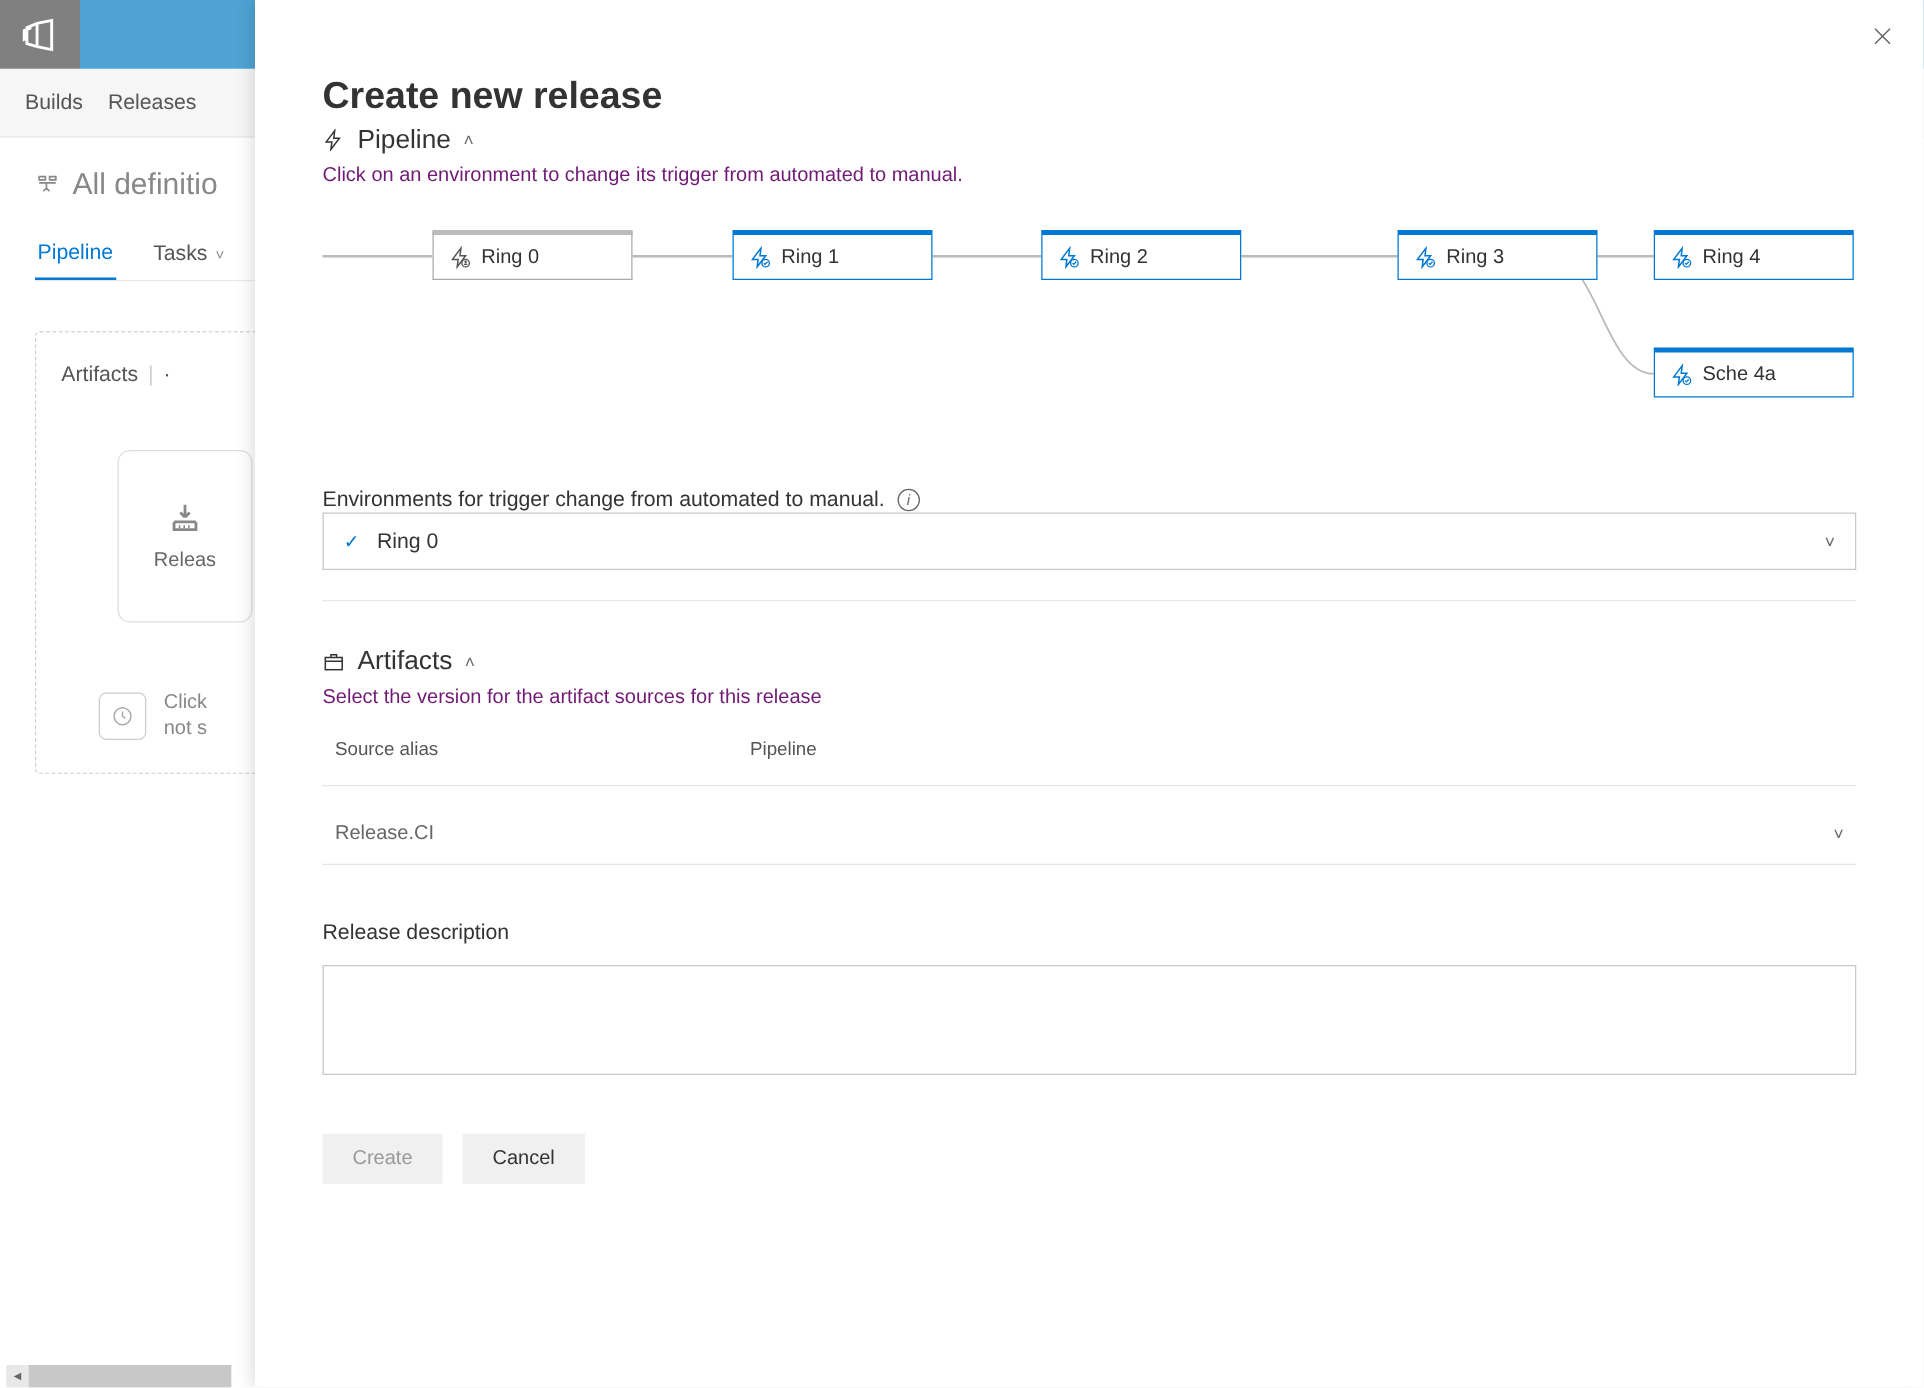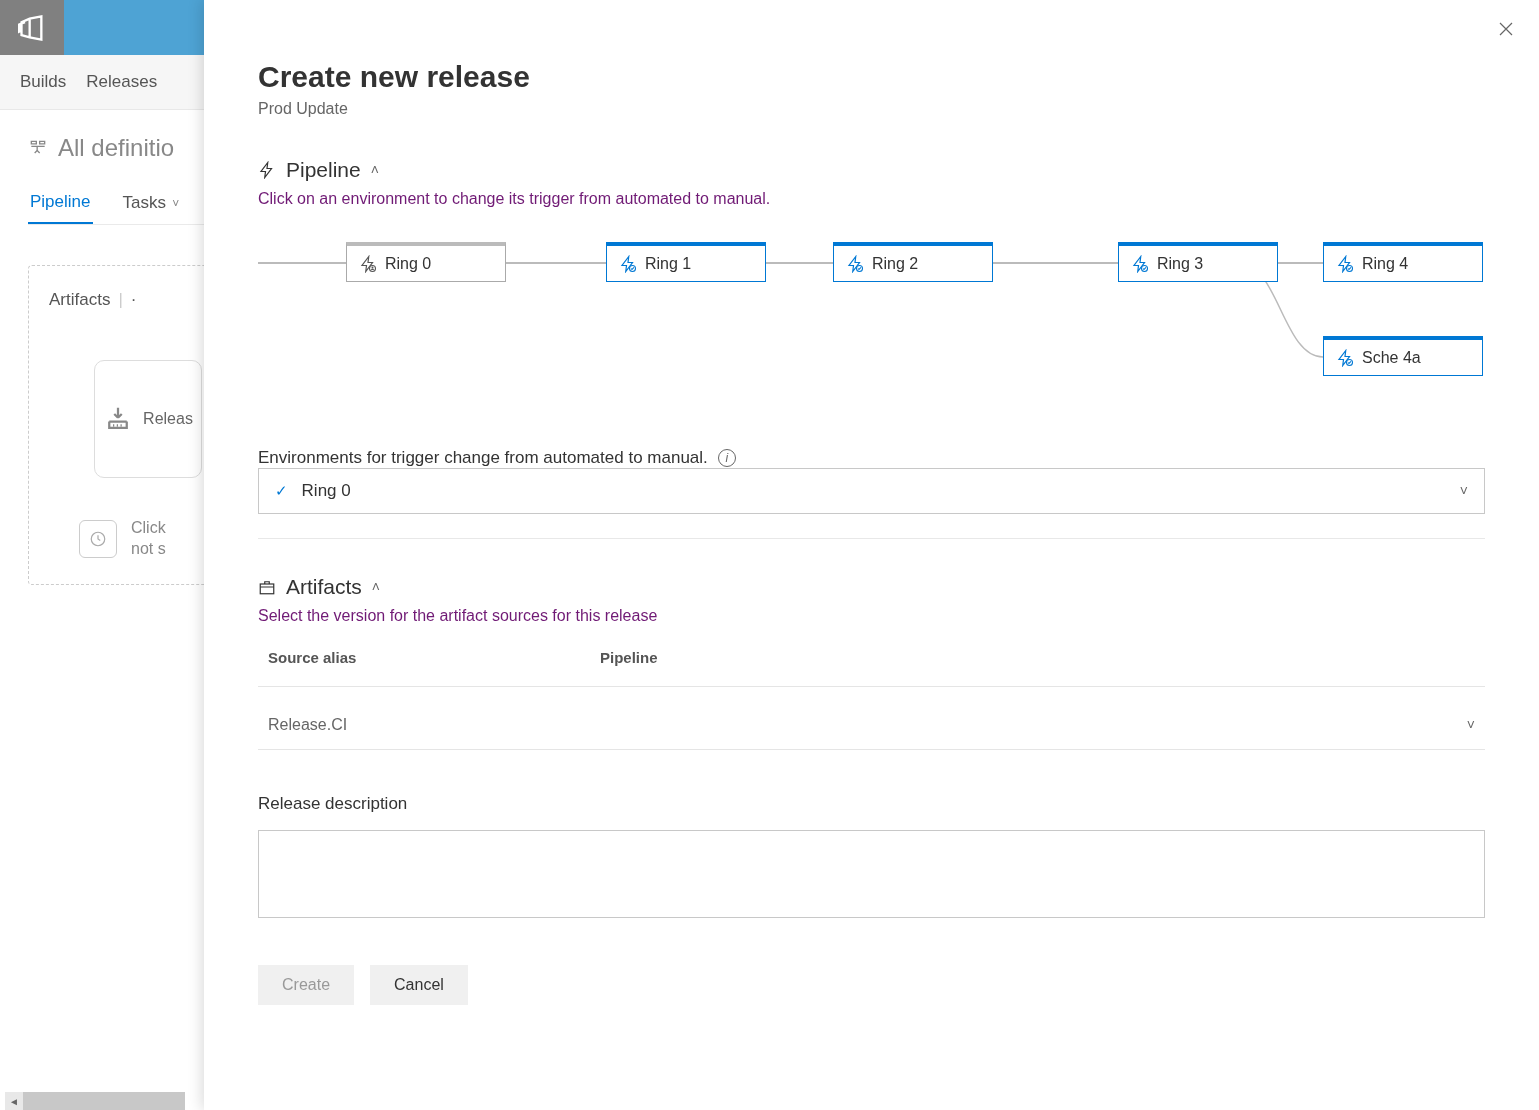--- a/index.html
+++ b/index.html
@@ -90,28 +90,28 @@
       margin-bottom: 50px;
       display: flex;
       align-items: center;
       gap: 8px;
     }
     .bg-artifacts-title .pipe { color: #ccc; }
     .bg-card {
       border: 1.5px solid #ddd;
       border-radius: 10px;
       width: 108px;
-      height: 118px;
-      display: flex;
-      flex-direction: row;
+      height: 138px;
+      display: flex;
+      flex-direction: column;
       align-items: center;
       justify-content: center;
       gap: 10px;
       margin-left: 45px;
-      margin-bottom: 40px;
+      margin-bottom: 54px;
     }
     .bg-card svg { fill: #888; }
     .bg-card-label { color: #666; font-size: 16px; }
     .bg-schedule {
       display: flex;
       align-items: center;
       gap: 14px;
       margin-left: 30px;
     }
     .bg-schedule .hex {
@@ -280,21 +280,20 @@
       margin-bottom: 36px;
     }
 
     
     .art-table-head {
       display: flex;
       padding: 0 10px;
       font-size: 15px;
       color: #555;
       margin-bottom: 20px;
-      font-weight: bold;
     }
     .art-col-alias { flex: 0 0 332px; }
     .art-col-version { flex: 1; }
     .art-row {
       display: flex;
       align-items: center;
       padding: 0 10px;
       height: 40px;
       font-size: 16px;
       color: #666;
@@ -405,21 +404,20 @@
 </div>
 
 <div class="panel">
   <div class="panel-close">
     <svg width="18" height="18" viewBox="0 0 24 24">
         <path d="M4 4l16 16M20 4L4 20" stroke="#666" stroke-width="1.6"></path>
       </svg>
   </div>
 
   <h1 class="panel-title">Create new release</h1>
-  <div class="panel-subtitle">Prod Update</div>
 
   
   <div class="section-header">
     <svg width="18" height="18" viewBox="0 0 24 24">
         <path d="M13 2L4 14h6l-1 8 9-12h-6l1-8z" stroke="#333" stroke-width="1.6" fill="none"></path>
       </svg>
     <span>Pipeline</span>
     <span class="caret">˄</span>
   </div>
   <div class="section-hint">Click on an environment to change its trigger from automated to manual.</div>
@@ -430,21 +428,21 @@
     <div class="stage-box manual" style="left:88px">
       <svg viewBox="0 0 24 24">
           <path d="M13 2L4 14h6l-1 8 9-12h-6l1-8z" stroke="#555" stroke-width="1.6" fill="none"></path>
           <circle cx="18" cy="18" r="4" stroke="#555" stroke-width="1.4" fill="#fff"></circle>
           <circle cx="18" cy="16.5" r="1.3" fill="#555"></circle>
           <path d="M16 20c0-1.2.9-2 2-2s2 .8 2 2" fill="#555"></path>
         </svg>
       <span>Ring 0</span>
     </div>
 
-    <div class="stage-box" style="left:348px">
+    <div class="stage-box" style="left:328px">
       <svg viewBox="0 0 24 24">
           <path d="M13 2L4 14h6l-1 8 9-12h-6l1-8z" stroke="#0078d4" stroke-width="1.6" fill="none"></path>
           <circle cx="18" cy="18" r="4" stroke="#0078d4" stroke-width="1.4" fill="#fff"></circle>
           <path d="M16 18l1.3 1.3L20 16.5" stroke="#0078d4" stroke-width="1.4" fill="none"></path>
         </svg>
       <span>Ring 1</span>
     </div>
 
     <div class="stage-box" style="left:575px">
       <svg viewBox="0 0 24 24">

